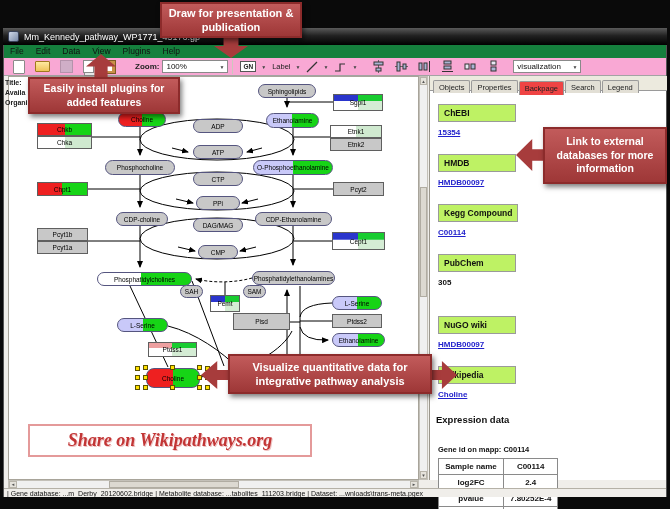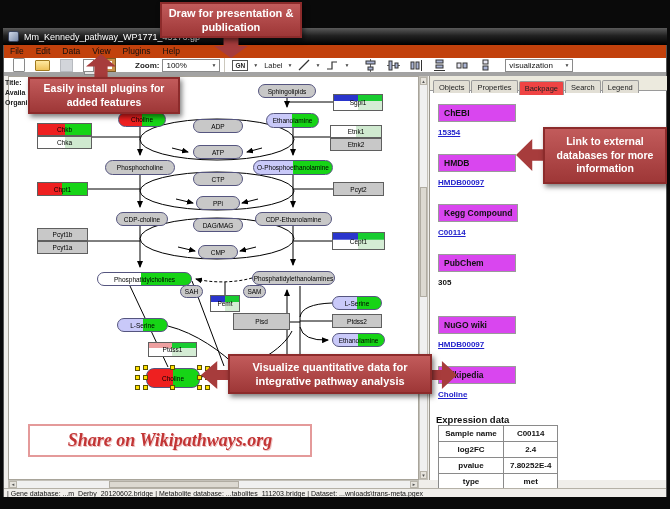--- a/index.html
+++ b/index.html
@@ -6,25 +6,25 @@
   body{width:670px;height:509px;background:#0a0a0a;position:relative;overflow:hidden;
        font-family:"Liberation Sans",sans-serif;-webkit-font-smoothing:antialiased}
   
   #window{position:absolute;left:3px;top:28px;width:664px;height:469px;background:#f0eeea;
           border:1px solid #555;box-sizing:border-box}
   #titlebar{position:absolute;left:3px;top:28px;width:664px;height:17px;
             background:linear-gradient(180deg,#5a5a5a,#222 45%,#000);display:flex;align-items:center;
             color:#fff;font-size:9px;padding-left:5px;box-sizing:border-box;z-index:3}
   #appicon{width:9px;height:9px;background:linear-gradient(135deg,#cfd8e8,#7a8aa8);border:1px solid #39425a;
            margin-right:5px;border-radius:2px}
-  #menubar{position:absolute;left:4px;top:45px;width:662px;height:13px;background:#c2410c;
+  #menubar{position:absolute;left:4px;top:45px;width:662px;height:13px;background:#15803d;
            border-bottom:1px solid #dbd7cd;font-size:8.5px;z-index:3}
   .mitem{display:inline-block;padding:1px 6px;color:#111}
-  #toolbar{position:absolute;left:4px;top:58px;width:662px;height:18px;background:#ffffff;
-           border-bottom:4px solid #a3a3a3;display:flex;align-items:center;padding-left:4px;
+  #toolbar{position:absolute;left:4px;top:58px;width:662px;height:18px;background:#f9a8d4;
+           border-bottom:1px solid #a3a3a3;display:flex;align-items:center;padding-left:4px;
            box-sizing:border-box;z-index:3}
   .tico{display:inline-block;margin:0 5px;position:relative}
   .i-new{width:10px;height:12px;background:#fff;border:1px solid #8a8a8a;border-radius:1px}
   .i-open{width:13px;height:9px;background:linear-gradient(180deg,#ffe9a0,#eec35a);border:1px solid #a0791e;border-radius:1px}
   .i-save{width:11px;height:11px;background:#aeb4bd;border:1px solid #7d828b;opacity:.55}
   .i-copy{width:9px;height:11px;background:#fff;border:1px solid #8a8a8a;box-shadow:2px 2px 0 #e8e8e8,2px 2px 0 1px #8a8a8a}
   .i-paste{width:10px;height:12px;background:#c89048;border:1px solid #7d5a24}
   .i-paste:after{content:"";position:absolute;left:2px;top:3px;width:6px;height:8px;background:#fff}
   .sep{width:1px;height:14px;background:#ccc8bd;margin:0 4px}
   .zlabel{font-size:8px;font-weight:bold;color:#222;margin:0 3px 0 14px}
@@ -61,21 +61,21 @@
         display:flex;align-items:center;justify-content:center;box-sizing:border-box}
   .sthumb{position:absolute;background:#dcd9d1;border:1px solid #b0aca2;box-sizing:border-box}
   
   #panel{position:absolute;left:429px;top:76px;width:237px;height:404px;background:#fff;
          border-left:1px solid #9a968c;box-sizing:border-box;z-index:8}
   #tabrow{position:absolute;left:0;top:0;width:237px;height:15px;background:#eceade;border-bottom:1px solid #9a9a9a;padding-left:3px;box-sizing:border-box}
   .tab{display:inline-block;font-size:7.5px;padding:2px 5px 1px;border:1px solid #9a9a9a;border-bottom:none;
        background:#e2dfd5;margin-right:1px;border-radius:2px 2px 0 0;color:#222}
   .tab.active{background:#ef4444;position:relative;top:1px;padding-bottom:2px}
   #pcontent{position:absolute;left:8px;top:26px;width:222px}
-  .sec-h{display:inline-block;min-width:78px;border:1px solid #9a9a9a;background:#d946ef;
+  .sec-h{display:inline-block;min-width:78px;border:1px solid #9a9a9a;background:#bef264;
          font-size:8.5px;font-weight:bold;color:#111;padding:3px 5px;box-sizing:border-box;white-space:nowrap}
   .sec-link{display:block;color:#2222cc;font-size:8px;font-weight:bold;text-decoration:underline;margin:6px 0 15px;cursor:pointer}
   .sec-val{display:block;color:#111;font-size:8px;font-weight:bold;margin:6px 0 27px}
   #exphead{font-size:9.5px;font-weight:bold;color:#111;margin:4px 0 0 -2px}
   #geneid{font-size:7.5px;font-weight:bold;color:#111;margin:20px 0 4px}
   #exptable{border-collapse:collapse;background:#fff;border:1px solid #777}
   #exptable td{border:1px solid #8a8a8a;font-size:8px;font-weight:bold;color:#111;text-align:center;padding:3px 6px}
   #exptable td:first-child{min-width:52px}
   #exptable td:last-child{min-width:40px}
   
@@ -122,21 +122,21 @@
   <span class="tico">
       <span class="i-save" style="display:block"></span>
     </span>
   <span class="tico">
       <span class="i-copy" style="display:block"></span>
     </span>
   <span class="tico">
       <span class="i-paste" style="display:block"></span>
     </span>
   <span class="zlabel">Zoom:</span>
-  <span class="combo" style="width:58px">
+  <span class="combo" style="width:66px">
     <span>100%</span>
     <span class="caret">▼</span>
   </span>
   <span class="sep"></span>
   <span class="toolbtn">
     <span class="gnbox">GN</span>
     <span class="caret">▼</span>
   </span>
   <span class="toolbtn">
     <span>Label</span>
@@ -312,20 +312,21 @@
   <span class="sbtn" style="left:0;top:0;width:8px;height:7px">◄</span>
   <span class="sthumb" style="left:100px;top:0;width:130px;height:7px"></span>
   <span class="sbtn" style="right:0;top:0;width:8px;height:7px">►</span>
 </div>
 
 <div id="panel">
   <div id="tabrow"><span class="tab">Objects</span><span class="tab">Properties</span><span class="tab active">Backpage</span><span class="tab">Search</span><span class="tab">Legend</span></div>
   <div id="pcontent">
     <div id="sections"><div class="sec-h">ChEBI</div><a class="sec-link">15354</a><div class="sec-h">HMDB</div><a class="sec-link">HMDB00097</a><div class="sec-h">Kegg Compound</div><a class="sec-link">C00114</a><div class="sec-h">PubChem</div><div class="sec-val">305</div><div class="sec-h">NuGO wiki</div><a class="sec-link">HMDB00097</a><div class="sec-h">Wikipedia</div><a class="sec-link">Choline</a></div>
     <div id="exphead">Expression data</div>
+    <div id="geneid">Gene id on mapp: C00114</div>
     <table id="exptable">
         <tbody id="exptbody">
           <tr>
             <td>Sample name</td>
             <td>C00114</td>
           </tr>
           <tr>
             <td>log2FC</td>
             <td>2.4</td>
           </tr>

